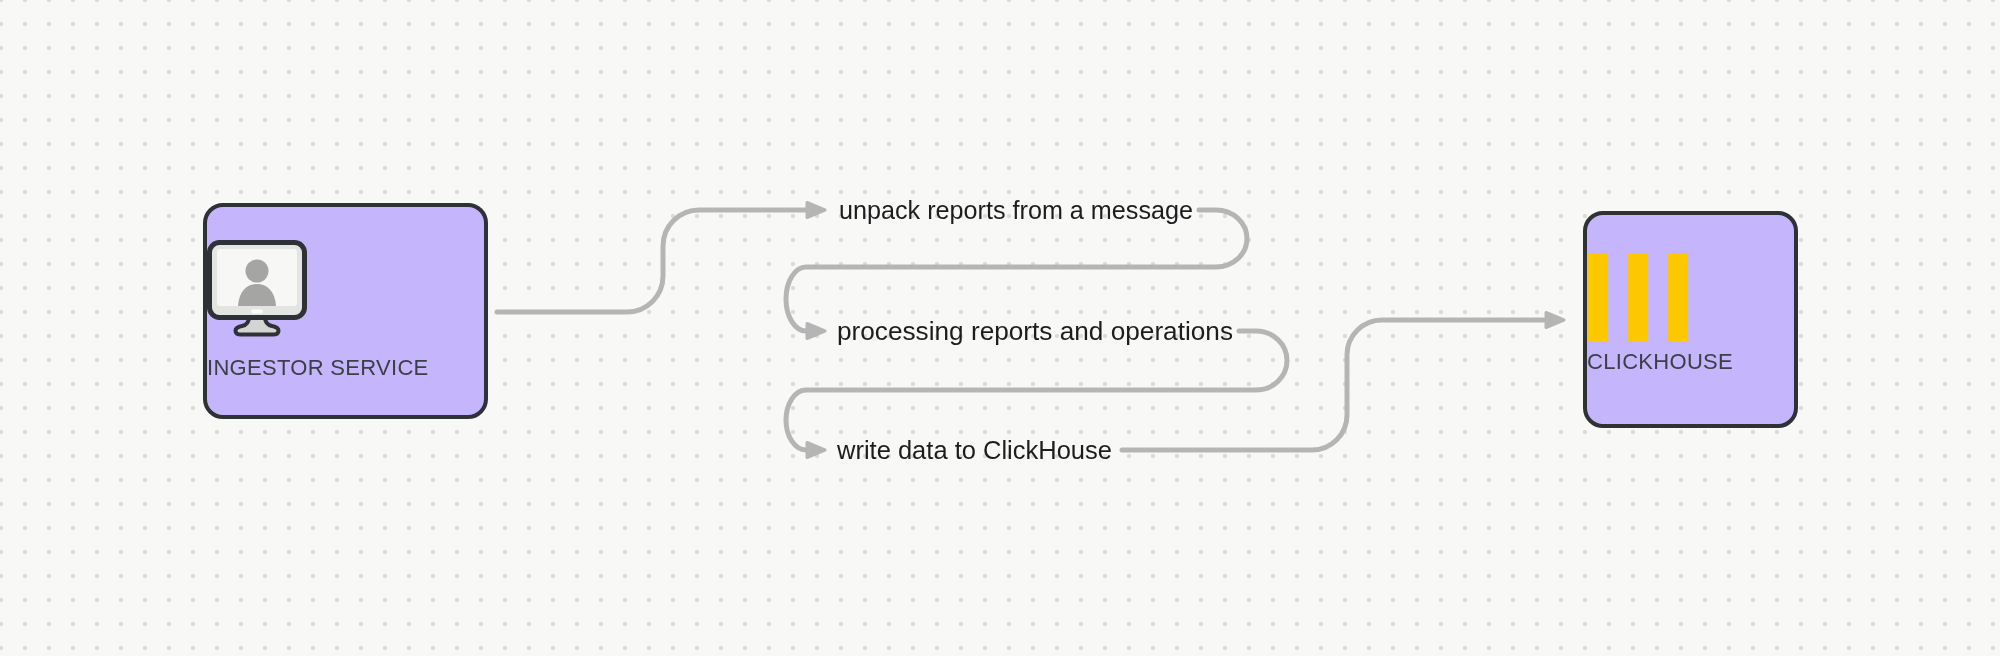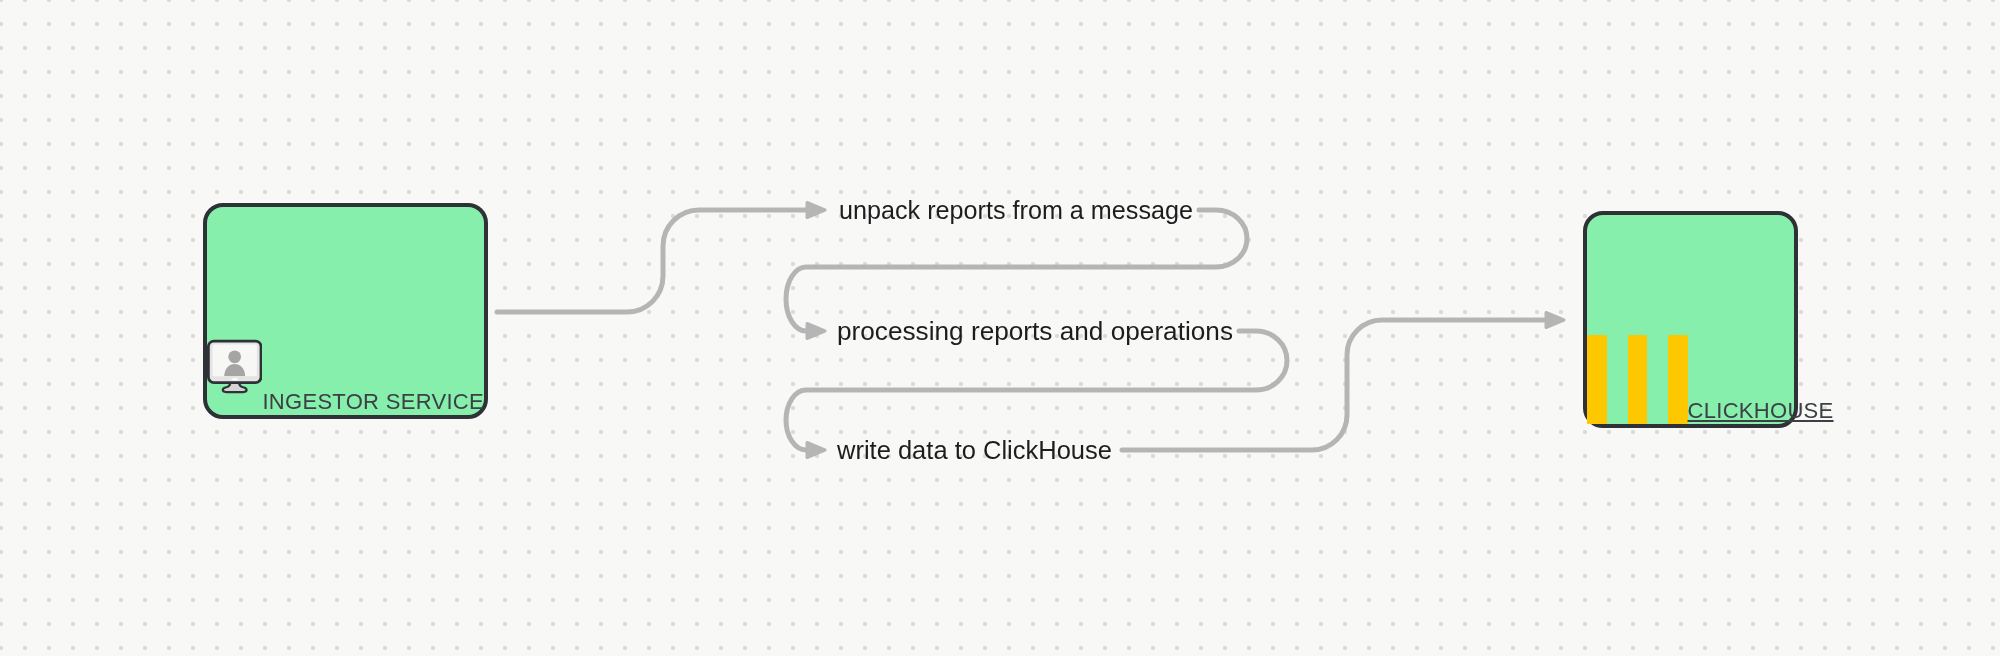--- a/index.html
+++ b/index.html
@@ -22,26 +22,26 @@
     inset: 0;
   }
   svg.wires {
     position: absolute;
     left: 0;
     top: 0;
   }
   .node {
     position: absolute;
     box-sizing: border-box;
-    background: #86efac;
+    background: #c4b5fd;
     border: 4.5px solid #2e3236;
     border-radius: 20px;
     display: flex;
-    flex-direction: row;
-    align-items: flex-end;
+    flex-direction: column;
+    align-items: flex-start;
   }
   .node-ingestor {
     left: 203px;
     top: 203px;
     width: 285px;
     height: 216px;
     padding-top: 33px;
   }
   .node-clickhouse {
     left: 1583px;
@@ -51,21 +51,21 @@
     padding-top: 38px;
   }
   .node-label {
     font-size: 22px;
     line-height: 26px;
     color: #3c4045;
     letter-spacing: 0.3px;
     white-space: nowrap;
   }
   .node-ingestor .node-label { margin-top: 18px; }
-  .node-clickhouse .node-label { margin-top: 23px; text-decoration: underline; }
+  .node-clickhouse .node-label { margin-top: 7px; }
   .ch-logo {
     display: flex;
     gap: 21px;
     height: 89px;
   }
   .ch-bar {
     width: 19.5px;
     height: 89px;
     background: #fdc800;
     border-radius: 1.5px;

